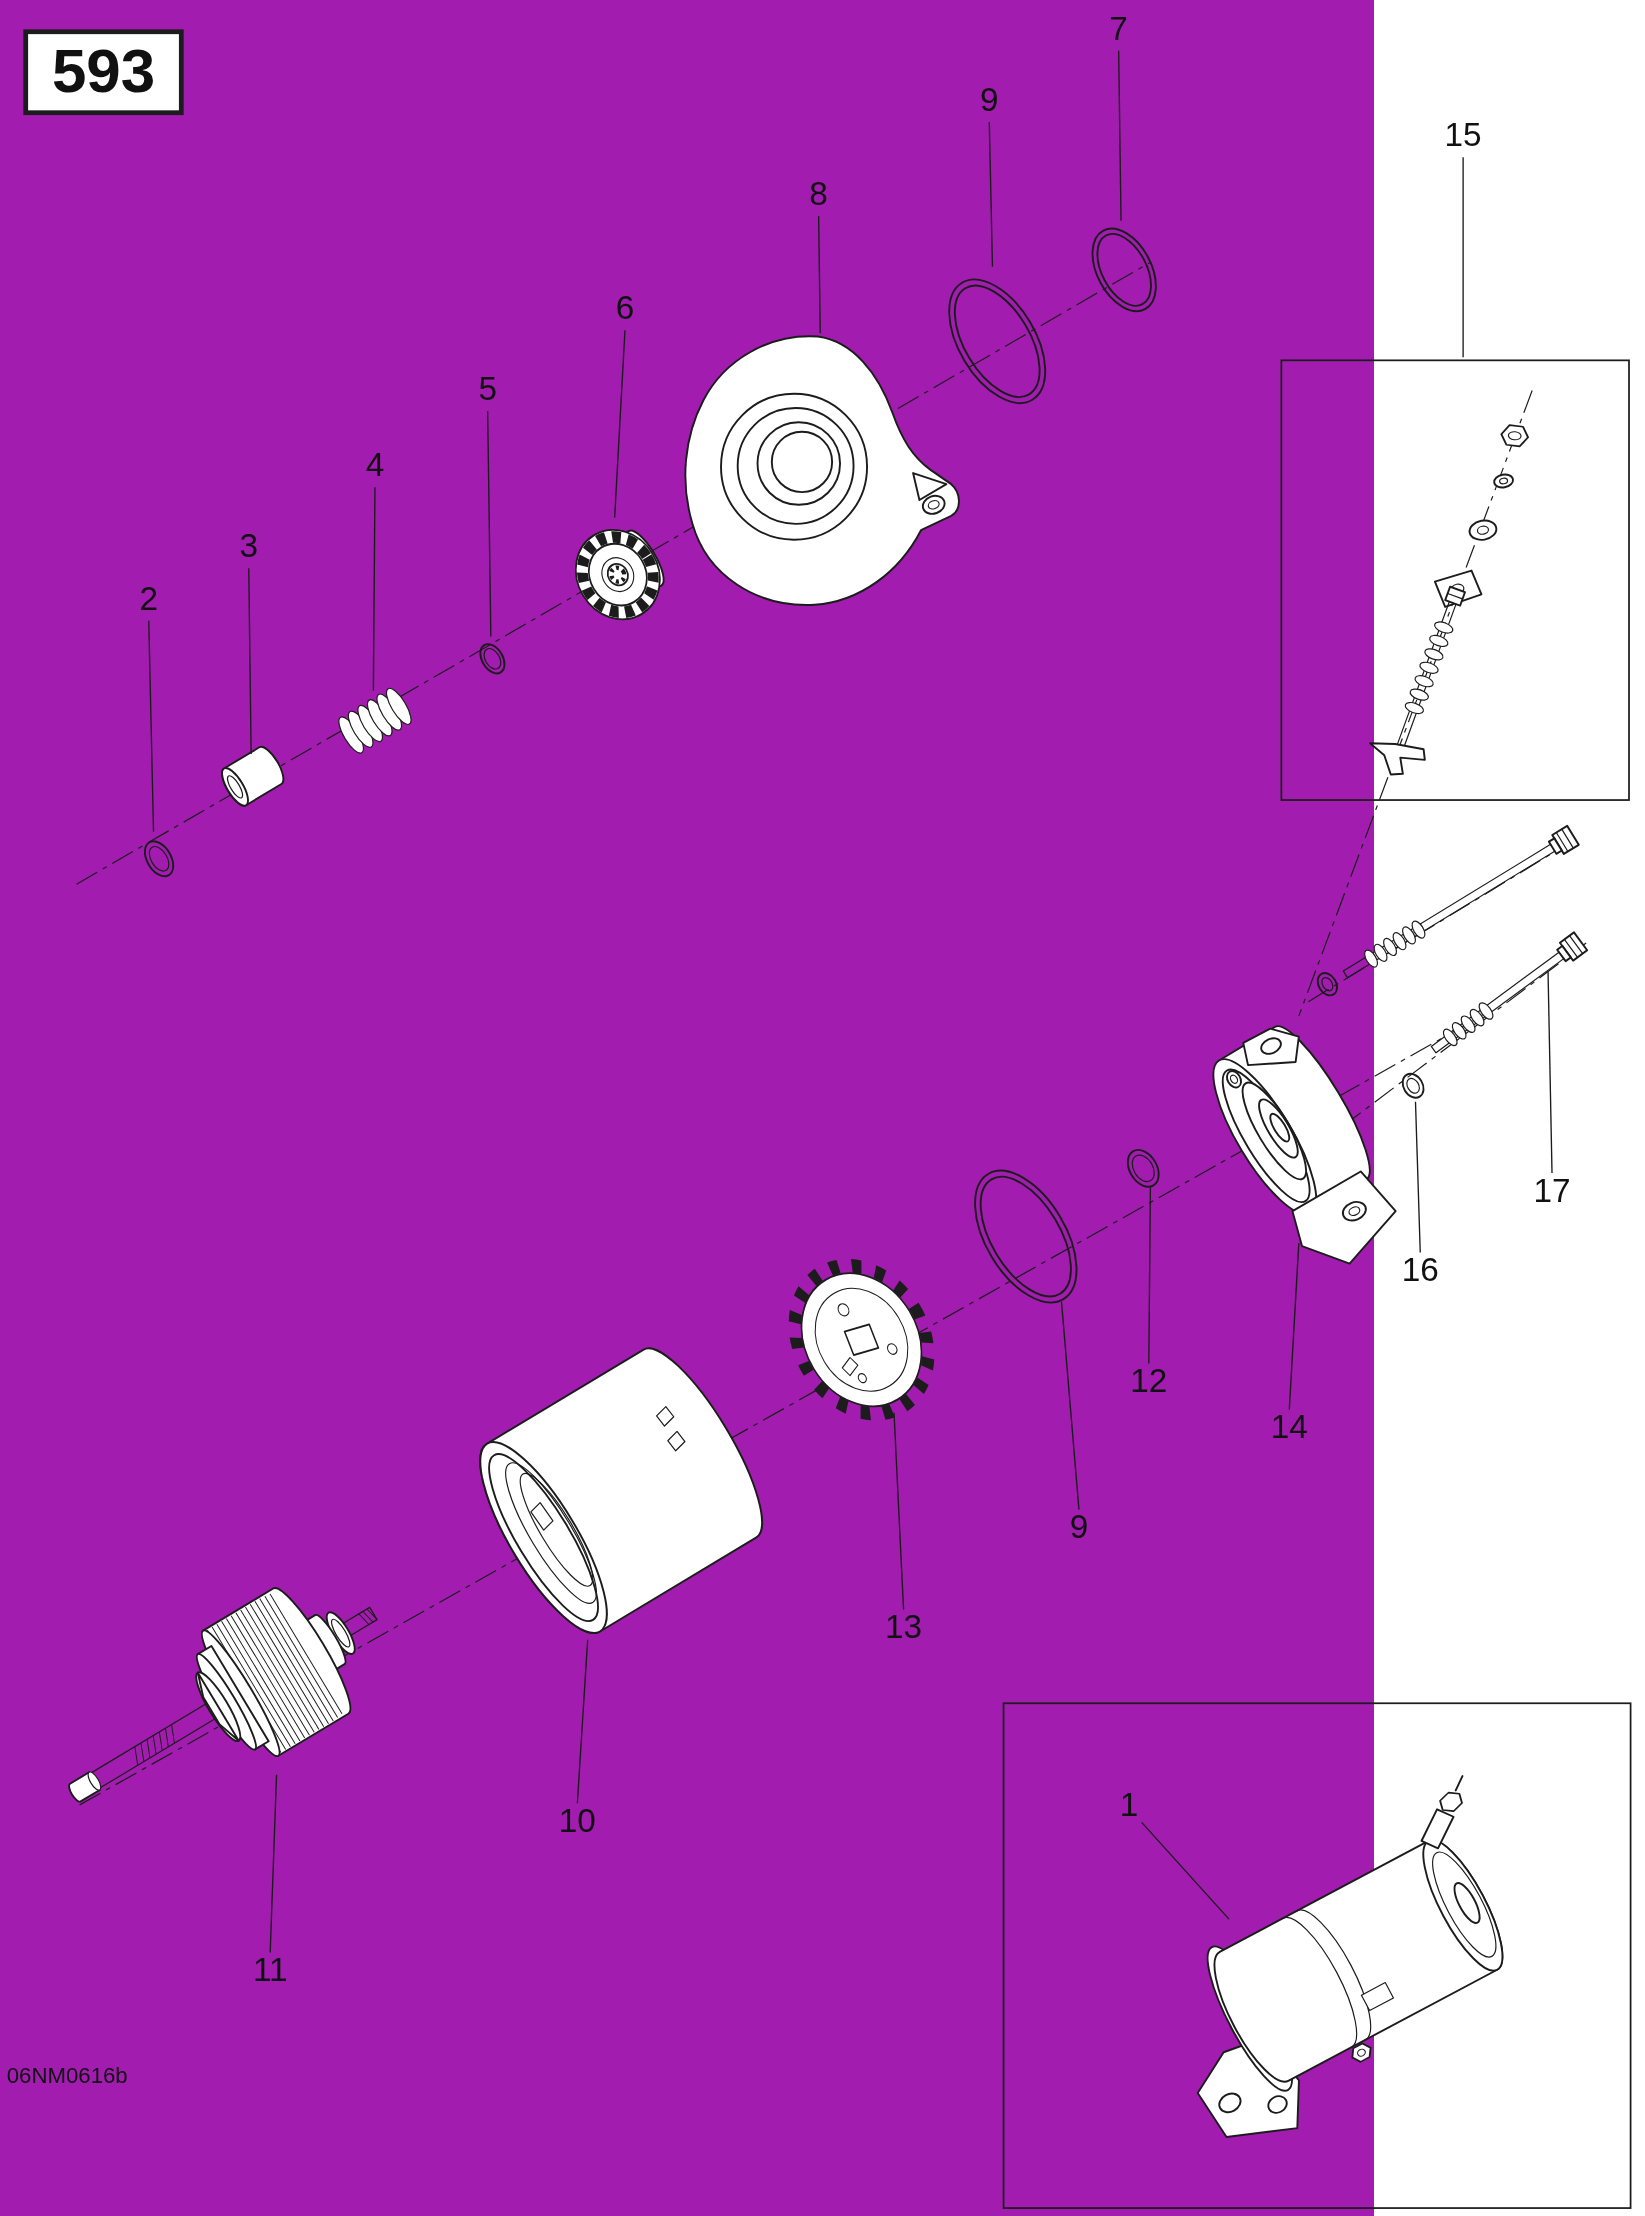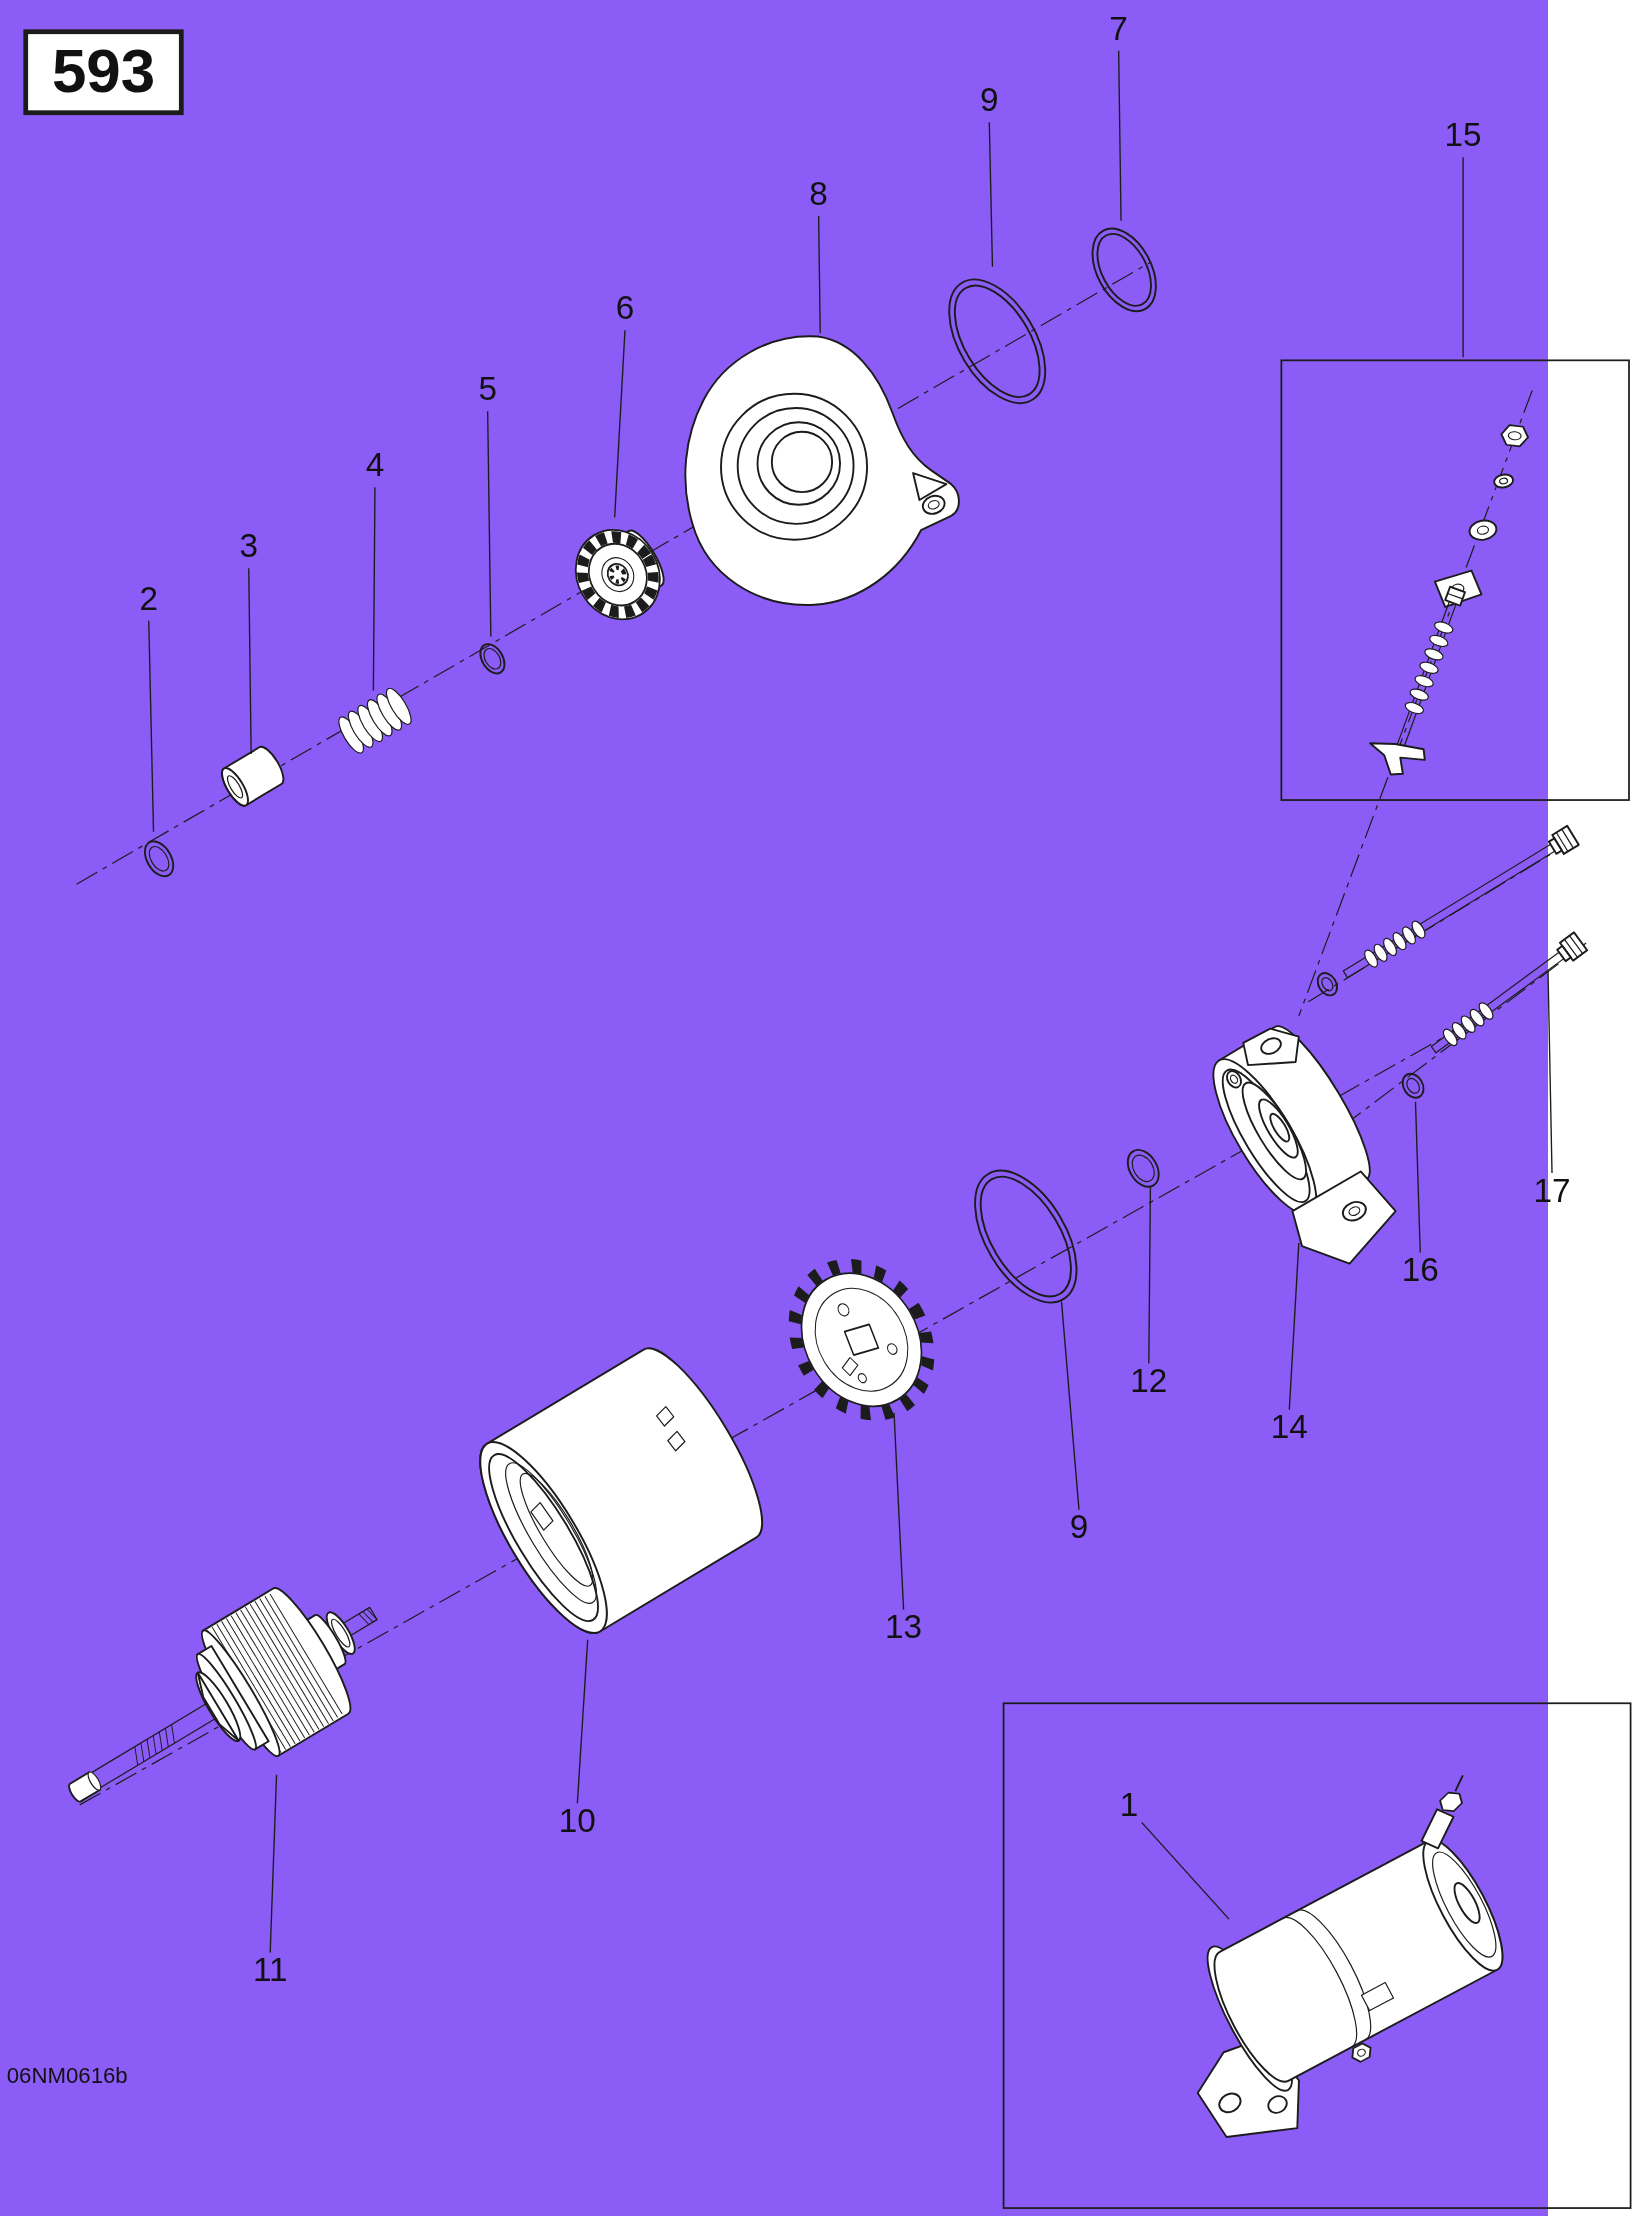--- a/index.html
+++ b/index.html
@@ -1,16 +1,16 @@
 <!DOCTYPE html>
 <html style="font-size:12.7px"><head>
 <meta charset="utf-8">
 <style>
   html,body{margin:0;padding:0;background:#ffffff;}
-  .canvas{position:relative;width:1548px;height:2216px;background:#8b5cf6;
+  .canvas{position:relative;width:1374px;height:2216px;background:#a21caf;
           font-family:"Liberation Sans",sans-serif;}
   svg{display:block;font-family:"Liberation Sans",sans-serif;}
   .ln     {fill:none;stroke:#1c1c1c;stroke-width:2.4;stroke-linecap:round;stroke-linejoin:round;}
   .ln-thin{fill:none;stroke:#1c1c1c;stroke-width:1.5;stroke-linecap:round;}
   .fillw  {fill:#ffffff;stroke:#1c1c1c;stroke-width:2.4;stroke-linejoin:round;}
   .fillw-t{fill:#ffffff;stroke:#1c1c1c;stroke-width:1.5;stroke-linejoin:round;}
   .axis   {fill:none;stroke:#1c1c1c;stroke-width:1.5;stroke-dasharray:30 8 6 8;}
   .leader {fill:none;stroke:#1c1c1c;stroke-width:1.7;}
   .box    {fill:none;stroke:#1c1c1c;stroke-width:2.2;}
   .callout{font-size:42px;fill:#111111;text-anchor:middle;}

